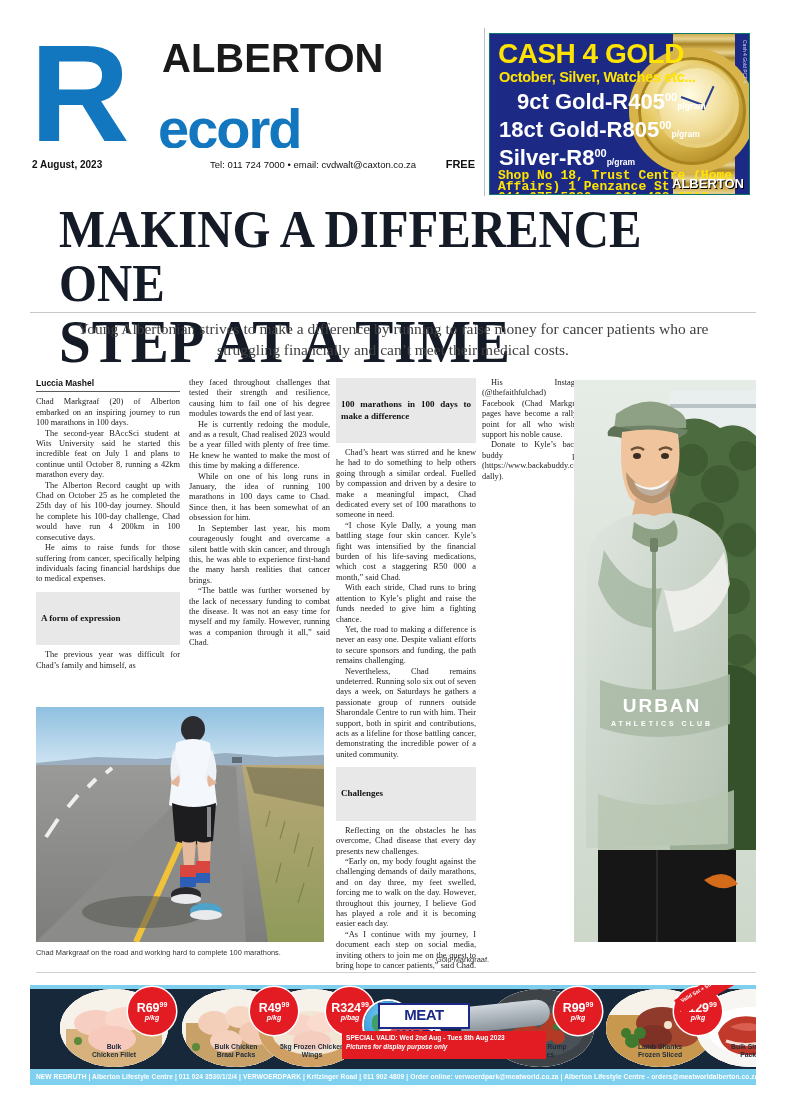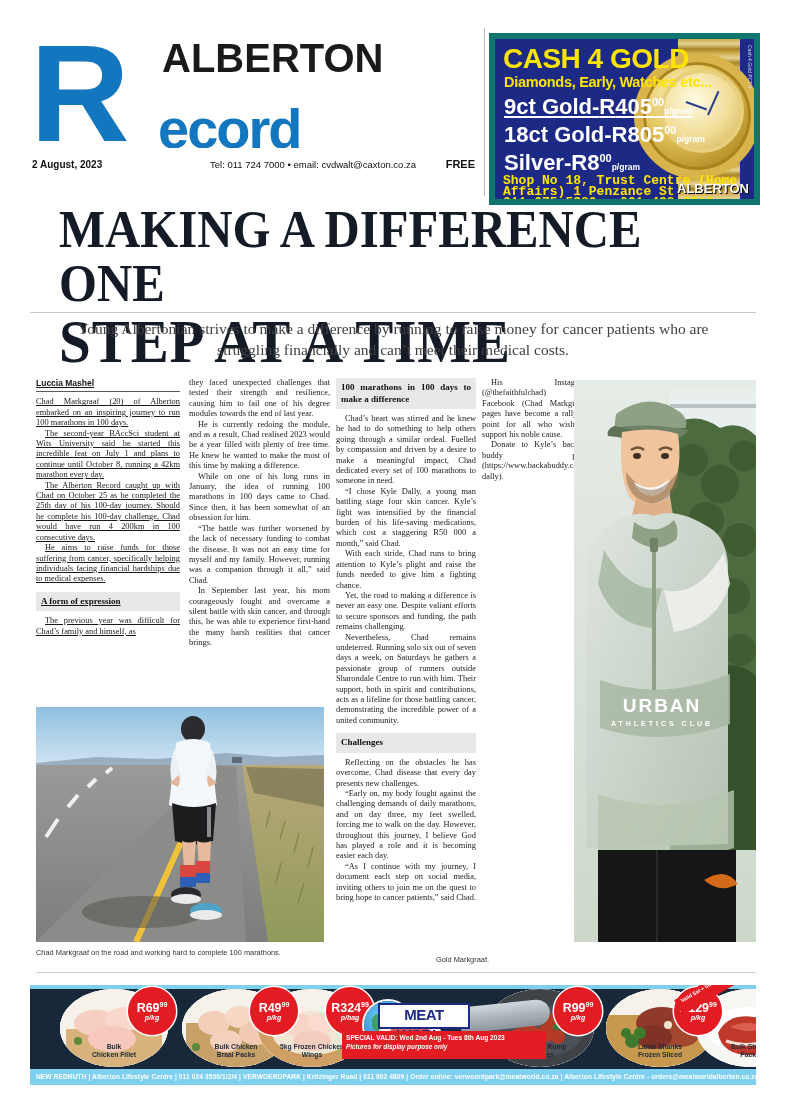--- a/index.html
+++ b/index.html
@@ -21,42 +21,42 @@
 
   .infoline{position:absolute;left:30px;top:156px;width:455px;height:20px;
             font-family:"Liberation Sans",sans-serif;font-size:10.5px;color:#111;}
   .infoline .date{position:absolute;left:2px;top:3px;font-weight:bold;font-size:10px;}
   .infoline .contact{position:absolute;left:180px;top:3px;font-size:9.5px;}
   .infoline .free{position:absolute;right:10px;top:2px;font-weight:bold;font-size:11px;}
   .vsep{position:absolute;left:484px;top:28px;width:1px;height:168px;background:#bdbdbd;}
 
   
   .goldad{position:absolute;left:489px;top:33px;width:259px;height:160px;
-          background:#1d2a85;overflow:hidden;border:6px solid #0f766e;}
+          background:#1d2a85;overflow:hidden;border:1px solid #0f766e;}
   .goldad .watch{position:absolute;right:-6px;top:14px;width:108px;height:108px;border-radius:50%;
           background:radial-gradient(circle at 35% 30%, #fdf3c0 0%, #e4c65c 40%, #b8912b 75%, #8a6a18 100%);
           border:9px solid #d9b44a;box-shadow:0 0 0 3px #a9831f inset;}
   .goldad .watchband{position:absolute;right:14px;top:0px;width:62px;height:162px;
           background:repeating-linear-gradient(180deg,#d8b24a 0px,#f0dc93 5px,#b08a22 10px,#d8b24a 14px);
           opacity:.95;}
   .goldad .watchface{position:absolute;right:10px;top:30px;width:76px;height:76px;border-radius:50%;
           background:radial-gradient(circle at 40% 35%,#fffce4 0%,#f1dc95 55%,#d5b košt 100%);
           background:radial-gradient(circle at 40% 35%,#fffce4 0%,#f1dc95 55%,#cfae4d 100%);
           border:4px solid #e8cf7c;}
   .goldad .hand1{position:absolute;right:45px;top:50px;width:2px;height:26px;background:#2b3f8f;
           transform-origin:bottom center;transform:rotate(24deg);}
   .goldad .hand2{position:absolute;right:46px;top:62px;width:22px;height:2px;background:#2b3f8f;
           transform-origin:left center;transform:rotate(20deg);}
   .goldad h1{margin:0;position:absolute;left:8px;top:4px;font-family:"Liberation Sans",sans-serif;
           font-weight:bold;font-size:28px;color:#ffe400;letter-spacing:-0.5px;}
   .goldad .sub{position:absolute;left:9px;top:35px;font-family:"Liberation Sans",sans-serif;
           font-weight:bold;font-size:14.5px;color:#ffe400;letter-spacing:-0.3px;}
   .goldad .prow{position:absolute;font-family:"Liberation Sans",sans-serif;font-weight:bold;
           color:#fff;white-space:nowrap;}
-  .goldad .p1{left:9px;top:55px;font-size:22px;text-decoration:underline;}
+  .goldad .p1{left:27px;top:55px;font-size:22px;}
   .goldad .p2{left:9px;top:83px;font-size:22px;}
   .goldad .p3{left:9px;top:111px;font-size:22px;}
   .goldad sup{font-size:11px;vertical-align:super;}
   .goldad .pg{font-size:8.5px;font-weight:bold;}
   .goldad .addr{position:absolute;left:8px;top:136px;font-family:Liberation Mono, monospace;
           font-weight:bold;font-size:13px;color:#ffe400;line-height:11px;}
   .goldad .albbadge{position:absolute;right:5px;bottom:3px;font-family:"Liberation Sans",sans-serif;
           font-weight:bold;font-size:13px;color:#fff;text-shadow:1px 1px 0 #000;}
   .goldad .sidecode{position:absolute;right:1px;top:6px;font-family:"Liberation Sans",sans-serif;
           font-size:5px;color:#cfd4ef;writing-mode:vertical-rl;}
@@ -69,31 +69,31 @@
           letter-spacing:1px;color:#151b26;transform:scaleX(0.92);transform-origin:center;}
   .hrule{position:absolute;left:30px;top:312px;width:726px;height:1px;background:#c8c8c8;}
   .standfirst{position:absolute;left:70px;top:318px;width:646px;text-align:center;
           font-family:"Liberation Serif",serif;font-size:15.5px;line-height:21px;color:#404040;}
 
   
   .col{position:absolute;top:378px;font-family:"Liberation Serif",serif;
        font-size:8.4px;line-height:10.4px;color:#1a1a1a;text-align:justify;}
   .col p{margin:0;text-indent:9px;}
   .col p.noindent{text-indent:0;}
-  .col1{left:36px;width:144px;text-decoration:underline;}
+  .col1{left:36px;width:144px;}
   .col2{left:189px;width:141px;}
   .col3{left:336px;width:140px;}
   .col4{left:482px;width:106px;}
 
   .byline{font-family:"Liberation Sans",sans-serif;font-weight:bold;font-size:8.5px;
           color:#111;margin:0 0 3px 0;}
   .bylinerule{width:100%;height:1px;background:#5a5a5a;margin:0 0 5px 0;}
 
   .subhead{background:#e8e8e8;font-family:"Liberation Serif",serif;font-weight:bold;
-           font-size:9px;line-height:11.5px;color:#111;padding:4px 5px;margin:7px 0 5px 0;}
+           font-size:9px;line-height:11.5px;color:#111;padding:21px 5px;margin:7px 0 5px 0;}
 
   
   .photo-run{position:absolute;left:36px;top:707px;width:288px;height:235px;overflow:hidden;
              background:#9ab7cf;}
   .photo-chad{position:absolute;left:574px;top:380px;width:182px;height:562px;overflow:hidden;
              background:#cfd8cf;}
 
   .caption{position:absolute;font-family:"Liberation Sans",sans-serif;font-size:7.4px;
            line-height:9.6px;color:#333;}
   .cap1{left:36px;top:948px;width:280px;}
@@ -170,21 +170,21 @@
   <div class="vsep"></div>
 
   <div class="goldad">
     <div class="watchband"></div>
     <div class="watch"></div>
     <div class="watchface"></div>
     <div class="hand1"></div>
     <div class="hand2"></div>
 
     <h1>CASH 4 GOLD</h1>
-    <div class="sub">Diamonds, Early, Watches etc...</div>
+    <div class="sub">October, Silver, Watches etc...</div>
 
     <div class="prow p1">
       <span>9ct Gold</span><span>-</span><span>R</span><span>405</span><sup>00</sup><span class="pg">p/gram</span>
     </div>
     <div class="prow p2">
       <span>18ct Gold</span><span>-</span><span>R</span><span>805</span><sup>00</sup><span class="pg">p/gram</span>
     </div>
     <div class="prow p3">
       <span>Silver</span><span>-</span><span>R</span><span>8</span><sup>00</sup><span class="pg">p/gram</span>
     </div>
@@ -209,25 +209,25 @@
     <div class="bylinerule"></div>
     <p class="noindent">Chad Markgraaf (20) of Alberton embarked on an inspiring journey to run 100 marathons in 100 days.</p>
     <p>The second-year BAccSci student at Wits University said he started this incredible feat on July 1 and plans to continue until October 8, running a 42km marathon every day.</p>
     <p>The Alberton Record caught up with Chad on October 25 as he completed the 25th day of his 100-day journey. Should he complete his 100-day challenge, Chad would have run 4 200km in 100 consecutive days.</p>
     <p>He aims to raise funds for those suffering from cancer, specifically helping individuals facing financial hardships due to medical expenses.</p>
     <div class="subhead">A form of expression</div>
     <p>The previous year was difficult for Chad’s family and himself, as</p>
   </div>
 
   <div class="col col2">
-    <p class="noindent">they faced unexpected challenges that tested their strength and resilience, causing him to fail one of his degree modules towards the end of last year.</p>
+    <p class="noindent">they faced throughout challenges that tested their strength and resilience, causing him to fail one of his degree modules towards the end of last year.</p>
     <p>He is currently redoing the module, and as a result, Chad realised 2023 would be a year filled with plenty of free time. He knew he wanted to make the most of this time by making a difference.</p>
     <p>While on one of his long runs in January, the idea of running 100 marathons in 100 days came to Chad. Since then, it has been somewhat of an obsession for him.</p>
+    <p>In September last year, his mom courageously fought and overcame a silent battle with skin cancer, and through this, he was able to experience first-hand the many harsh realities that cancer brings.</p>
     <p>“The battle was further worsened by the lack of necessary funding to combat the disease. It was not an easy time for myself and my family. However, running was a companion through it all,” said Chad.</p>
-    <p>In September last year, his mom courageously fought and overcame a silent battle with skin cancer, and through this, he was able to experience first-hand the many harsh realities that cancer brings.</p>
   </div>
 
   <div class="col col3">
     <div class="subhead" style="margin-top:0">100 marathons in 100 days to make a difference</div>
     <p>Chad’s heart was stirred and he knew he had to do something to help others going through a similar ordeal. Fuelled by compassion and driven by a desire to make a meaningful impact, Chad dedicated every set of 100 marathons to someone in need.</p>
     <p>“I chose Kyle Dally, a young man battling stage four skin cancer. Kyle’s fight was intensified by the financial burden of his life-saving medications, which cost a staggering R50 000 a month,” said Chad.</p>
     <p>With each stride, Chad runs to bring attention to Kyle’s plight and raise the funds needed to give him a fighting chance.</p>
     <p>Yet, the road to making a difference is never an easy one. Despite valiant efforts to secure sponsors and funding, the path remains challenging.</p>
     <p>Nevertheless, Chad remains undeterred. Running solo six out of seven days a week, on Saturdays he gathers a passionate group of runners outside Sharondale Centre to run with him. Their support, both in spirit and contributions, acts as a lifeline for those battling cancer, demonstrating the incredible power of a united community.</p>
     <div class="subhead">Challenges</div>

